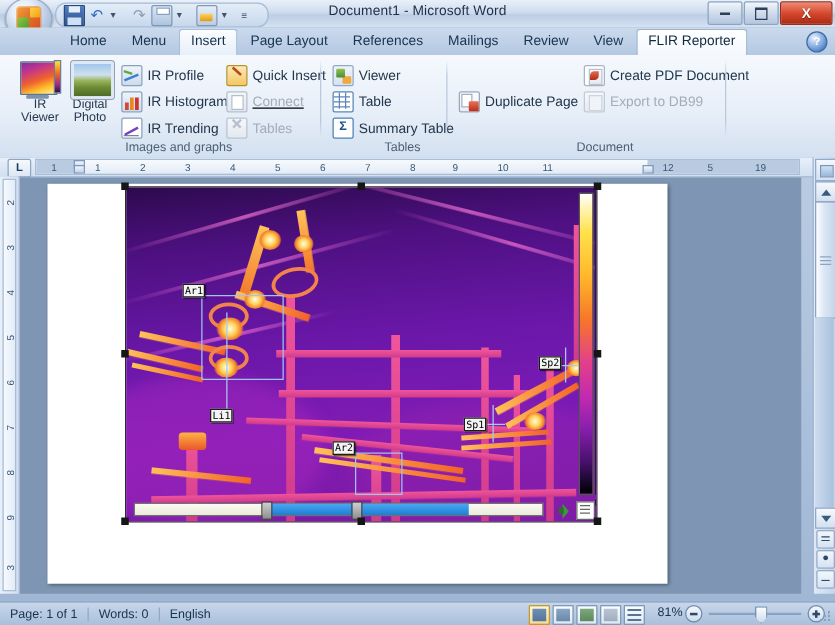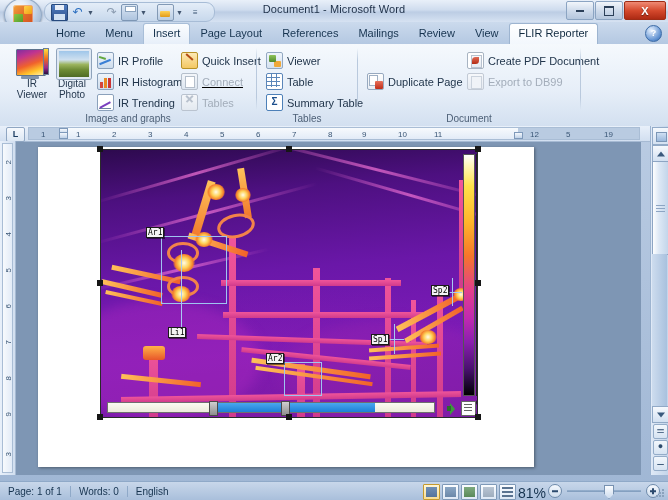--- a/index.html
+++ b/index.html
@@ -70,21 +70,21 @@
   .helpbtn{position:absolute;right:6px;top:3px;width:15px;height:15px;border-radius:50%;
     background:radial-gradient(circle at 35% 30%,#eaf3ff,#5d8fd0 70%,#2f5f9e);
     border:1px solid #3c6ba6;color:#fff;font-size:9px;text-align:center;line-height:14px;
     font-weight:bold;}
 
   
   .ribbon{position:absolute;left:0;top:44px;width:668px;height:82px;
     background:linear-gradient(#f5f9fd 0%,#e6eef8 58%,#d3e0f0 100%);
     border-bottom:1px solid #9db4d0;}
   .group{position:absolute;top:0;height:82px;}
-  .group-title{position:absolute;bottom:2px;width:100%;text-align:center;font-size:10px;color:#4c5f76;}
+  .group-title{position:absolute;bottom:2px;width:100%;text-align:center;font-size:10px;color:#4c5f76;padding-left:15px;}
   .group-sep{position:absolute;top:4px;bottom:16px;width:1px;
     background:linear-gradient(transparent,#b9c9dd 20%,#b9c9dd 80%,transparent);}
 
   .bigbtn{position:absolute;top:4px;width:44px;text-align:center;cursor:default;}
   .bigbtn .glyph{width:33px;height:29px;margin:0 auto 1px;position:relative;}
   .bigbtn .lbl{font-size:10px;color:#25384e;line-height:11px;}
   .thermo-ic{width:28px;height:25px;border:1px solid #5e738c;border-radius:1px;
     background:linear-gradient(160deg,#7f2fa0 0%,#c0348f 25%,#f0622c 55%,#ffc32b 78%,#fff3b0 100%);
     position:absolute;left:0;top:1px;}
   .thermo-ic:after{content:"";position:absolute;left:4px;bottom:-4px;width:18px;height:3px;
@@ -268,21 +268,21 @@
   .viewbtns{position:absolute;right:152px;top:2px;display:flex;gap:2px;align-items:center;}
   .vb{width:15px;height:14px;border:1px solid #7f9ab8;border-radius:1px;
     background:linear-gradient(#fbfdff,#dde8f5);position:relative;}
   .vb.sel{border-color:#c59a2d;background:linear-gradient(#fff6d5,#f6dd94);}
   .vb:after{content:"";position:absolute;left:2px;top:2px;right:2px;bottom:2px;
     background:linear-gradient(#6f8fb5,#54749c);}
   .vb.b2:after{background:linear-gradient(#8aa6c4,#6b88a9);}
   .vb.b3:after{background:linear-gradient(#7ea97e,#5a8a5a);}
   .vb.b4:after{background:linear-gradient(#b9c5d3,#9eadbe);}
   .vb.b5:after{background:repeating-linear-gradient(#5a7390 0 2px,transparent 2px 4px);}
-  .zoomtxt{position:absolute;right:122px;top:3px;font-size:14px;color:#16334f;}
+  .zoomtxt{position:absolute;right:122px;top:3px;font-size:10px;color:#16334f;}
   .zoomctl{position:absolute;right:8px;top:3px;width:112px;height:12px;display:flex;align-items:center;}
   .zbtn{width:12px;height:12px;border-radius:50%;border:1px solid #6f8bab;
     background:linear-gradient(#f4f8fd,#cfdded);position:relative;flex:0 0 12px;}
   .zbtn i{position:absolute;left:50%;top:50%;transform:translate(-50%,-50%);
     width:6px;height:1.5px;background:#2b4a6e;}
   .zbtn.plus i:after{content:"";position:absolute;left:2.25px;top:-2.25px;width:1.5px;height:6px;background:#2b4a6e;}
   .ztrack{flex:1;height:2px;background:linear-gradient(#9ab3d0,#7d9abb);margin:0 5px;position:relative;}
   .zthumb{position:absolute;left:50%;top:-5px;width:8px;height:12px;
     background:linear-gradient(#fbfdff,#cddcee);border:1px solid #7791b0;
     clip-path:polygon(0 0,100% 0,100% 60%,50% 100%,0 60%);}

